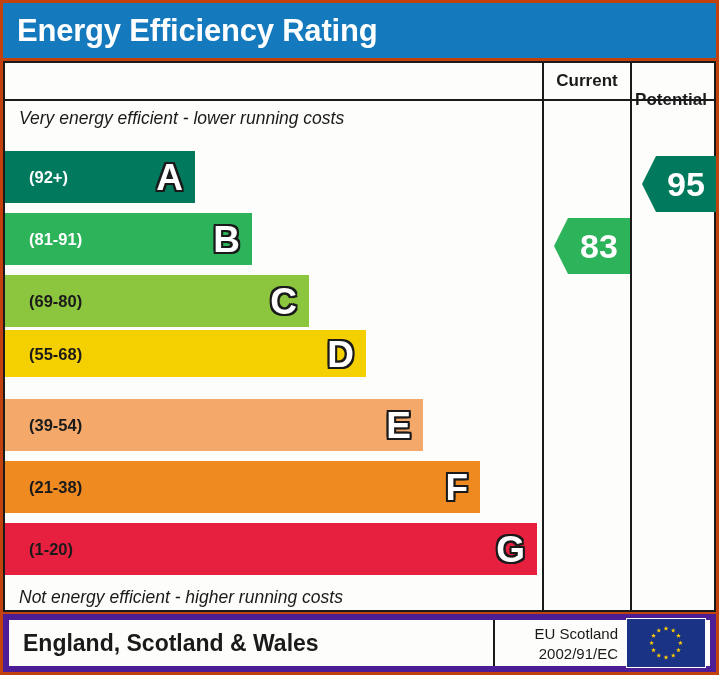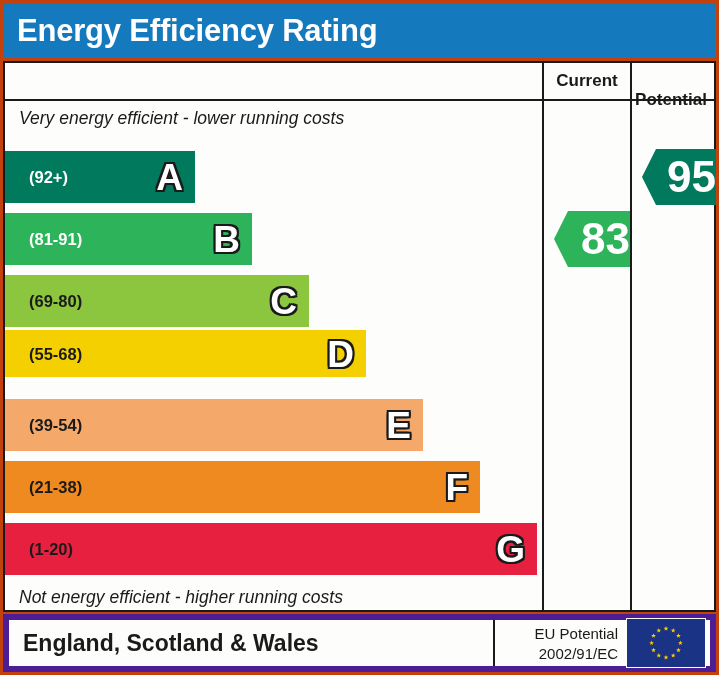--- a/index.html
+++ b/index.html
@@ -133,28 +133,29 @@
       -2px  2px 0 #1a1a1a,  2px  2px 0 #1a1a1a,
        0px -2px 0 #1a1a1a,  0px  2px 0 #1a1a1a,
       -2px  0px 0 #1a1a1a,  2px  0px 0 #1a1a1a;
   }
 
   
   .badge {
     position: absolute;
     height: 56px;
     color: #ffffff;
-    font-size: 44px;
+    font-size: 34px;
     font-weight: bold;
     display: flex;
     align-items: center;
-    justify-content: flex-end;
+    justify-content: center;
     padding-left: 14px;
     box-sizing: border-box;
     clip-path: polygon(0% 50%, 14px 0%, 100% 0%, 100% 100%, 14px 100%);
+    margin-top: 7px;
   }
 
   
   .footer-frame {
     position: absolute;
     left: 3px;
     top: 614px;
     width: 713px;
     height: 58px;
     border: 6px solid #4c1d95;
@@ -261,21 +262,21 @@
         <div class="badge" style="left: 637px; width: 74px; background: rgb(0, 121, 92); top: 86px;">
           <span>95</span>
         </div>
       </div>
   </div>
 
   <div class="footer-frame">
     <div class="footer-div"></div>
     <div class="region-text">England, Scotland &amp; Wales</div>
     <div class="directive">
-      <div>EU Potential</div>
+      <div>EU Scotland</div>
       <div>2002/91/EC</div>
     </div>
     <div class="eu-flag">
       <svg viewBox="0 0 80 50" width="100%" height="100%">
         <g id="eu-stars" fill="#ffcc00">
             <polygon points="40.00,7.40 40.64,9.12 42.47,9.20 41.04,10.34 41.53,12.10 40.00,11.09 38.47,12.10 38.96,10.34 37.53,9.20 39.36,9.12" fill="#ffcc00"></polygon>
             <polygon points="47.50,9.41 48.14,11.13 49.97,11.21 48.54,12.35 49.03,14.11 47.50,13.10 45.97,14.11 46.46,12.35 45.03,11.21 46.86,11.13" fill="#ffcc00"></polygon>
             <polygon points="52.99,14.90 53.63,16.62 55.46,16.70 54.03,17.84 54.52,19.60 52.99,18.59 51.46,19.60 51.95,17.84 50.52,16.70 52.35,16.62" fill="#ffcc00"></polygon>
             <polygon points="55.00,22.40 55.64,24.12 57.47,24.20 56.04,25.34 56.53,27.10 55.00,26.09 53.47,27.10 53.96,25.34 52.53,24.20 54.36,24.12" fill="#ffcc00"></polygon>
             <polygon points="52.99,29.90 53.63,31.62 55.46,31.70 54.03,32.84 54.52,34.60 52.99,33.59 51.46,34.60 51.95,32.84 50.52,31.70 52.35,31.62" fill="#ffcc00"></polygon>

